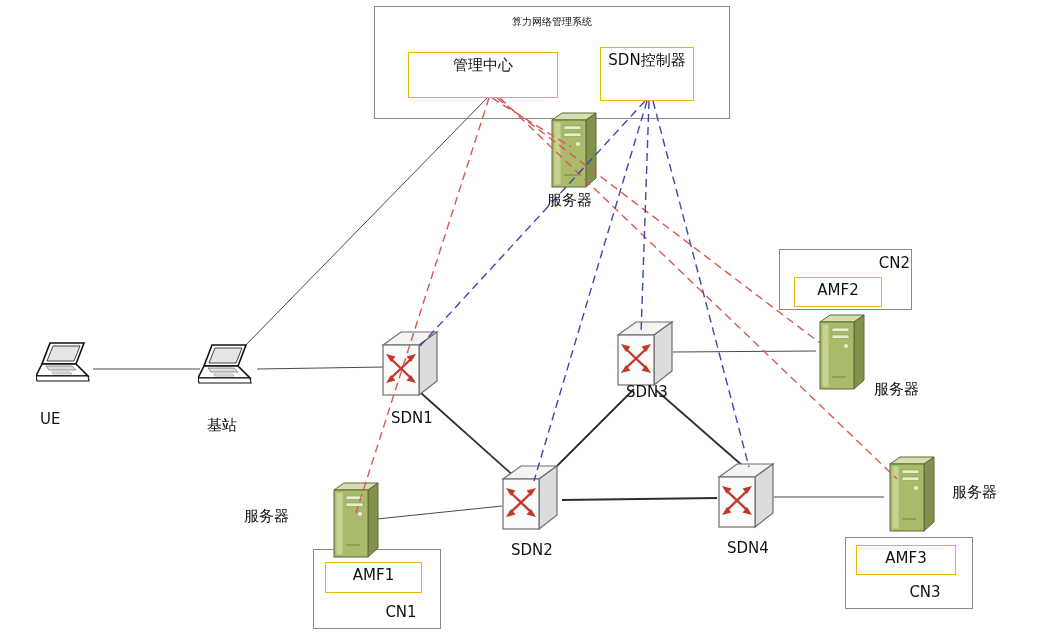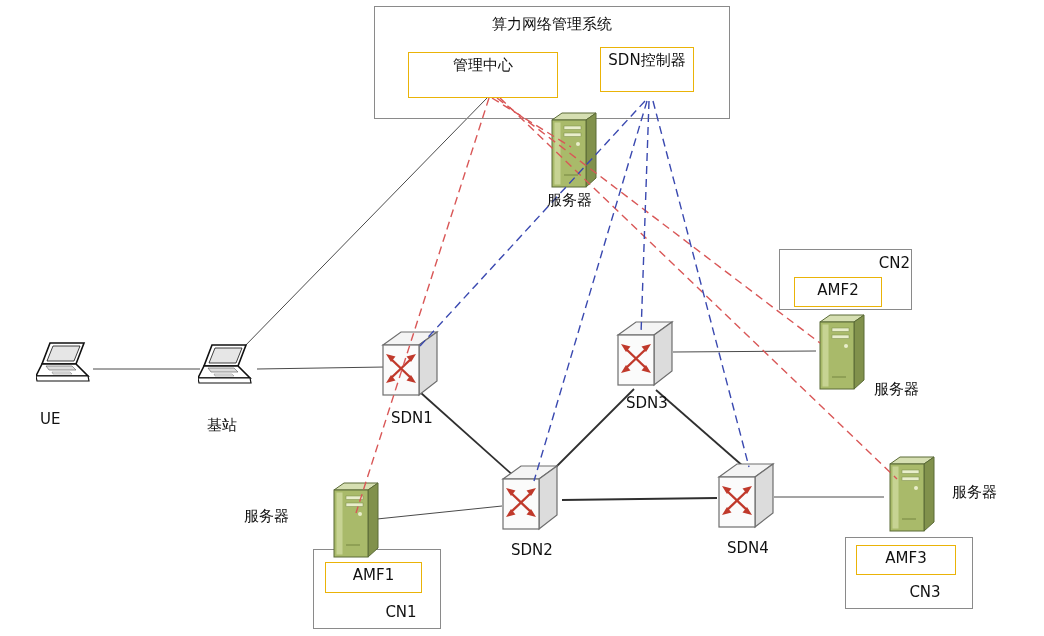--- a/index.html
+++ b/index.html
@@ -9,21 +9,21 @@
 
   svg.layer { position:absolute; left:0; top:0; pointer-events:none; }
   .layer .solid { stroke:#4a4a4a; stroke-width:1; }
   .layer .bb    { stroke:#2f2f2f; stroke-width:1.8; }
   .layer .red   { stroke:#d95757; stroke-width:1.4; stroke-dasharray:8 5; }
   .layer .blue  { stroke:#3a49b0; stroke-width:1.4; stroke-dasharray:8 5; }
 
   .box { position:absolute; border:1px solid #8a8a8a; }
   .box.filled { background:#fff; }
   .box.clear  { background:transparent; }
-  .box-title { position:absolute; left:0; width:100%; top:8px; text-align:center; font-size:15px; }
+  .box-title { position:absolute; left:0; width:100%; top:8px; text-align:center; font-size:10px; }
   .inner-box { position:absolute; background:#fff; border:1px solid #eab308;
                display:flex; align-items:flex-start; justify-content:center;
                text-align:center; font-size:15px; line-height:1.45; padding:2px 6px; }
 
   .node-icon { position:absolute; line-height:0; }
   .node-label { position:absolute; font-size:15px; white-space:nowrap; }
   .cn-tag { position:absolute; font-size:15px; white-space:nowrap; }
 
   .z1{z-index:1}.z2{z-index:2}.z3{z-index:3}.z4{z-index:4}.z5{z-index:5}
 </style>
@@ -220,28 +220,28 @@
     <line class="red" x1="500" y1="98" x2="897" y2="479"></line>
     <line class="blue" x1="645" y1="101" x2="420" y2="346"></line>
     <line class="blue" x1="647" y1="101" x2="534" y2="481"></line>
     <line class="blue" x1="649" y1="101" x2="641" y2="334"></line>
     <line class="blue" x1="653" y1="101" x2="749" y2="467"></line>
   </svg>
 
   <div class="inner-box z5" style="left:408px;top:52px;width:150px;height:46px;">
     <span>管理中心</span>
   </div>
-  <div class="inner-box z5" style="left:600px;top:47px;width:94px;height:45px;">
+  <div class="inner-box z5" style="left:600px;top:47px;width:94px;height:54px;">
     <span>SDN控制器</span>
   </div>
 
   <div class="node-label z5" style="left:40px;top:410px;">UE</div>
   <div class="node-label z5" style="left:207px;top:416px;text-align:right;">基站</div>
   <div class="node-label z5" style="left:391px;top:409px;">SDN1</div>
   <div class="node-label z5" style="left:511px;top:541px;">SDN2</div>
-  <div class="node-label z5" style="left:626px;top:394px;">SDN3</div>
+  <div class="node-label z5" style="left:626px;top:383px;">SDN3</div>
   <div class="node-label z5" style="left:727px;top:539px;">SDN4</div>
   <div class="node-label z5" style="left:547px;top:191px;">服务器</div>
   <div class="node-label z5" style="left:874px;top:380px;">服务器</div>
   <div class="node-label z5" style="left:952px;top:483px;">服务器</div>
   <div class="node-label z5" style="left:244px;top:507px;">服务器</div>
 
 </div>
 
 </body></html>

